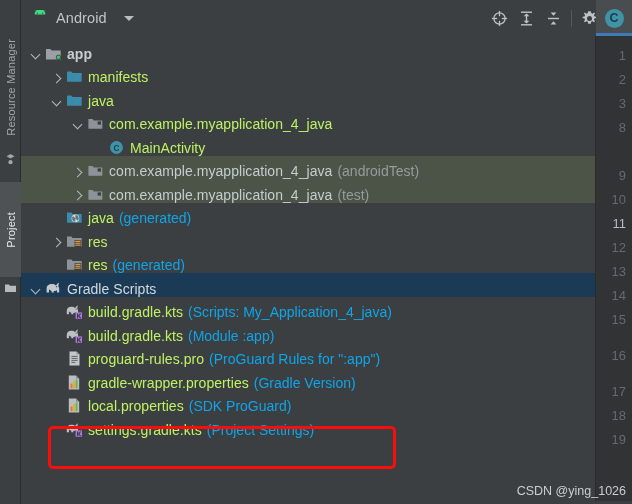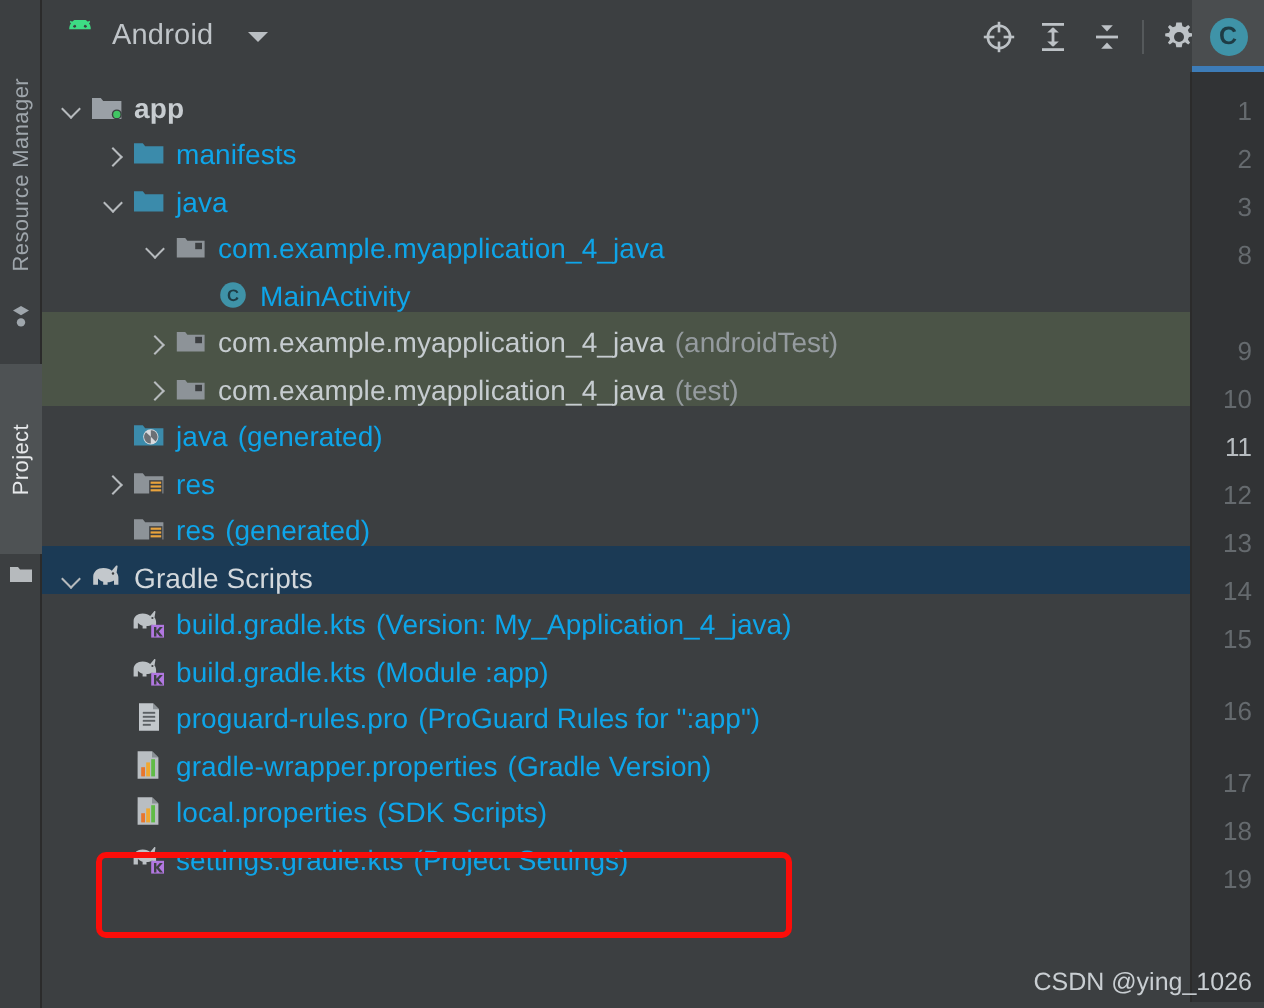--- a/index.html
+++ b/index.html
@@ -169,21 +169,21 @@
   }
   .row .icon {
     width: 17px; height: 17px;
     flex: 0 0 17px;
     margin-right: 5px;
     display: flex; align-items: center; justify-content: center;
   }
   .row .icon svg { display: block; }
   .row .label {
     font-size: 14px;
-    color: #0ea5e9;
+    color: #bef264;
     letter-spacing: .05px;
   }
   .row .label.bold { font-weight: bold; color: #c7ccd0; }
   .row .sub {
     font-size: 14px;
     color: #0ea5e9;
     margin-left: 5px;
   }
 
   .row.sel-blue { background: #1b3a55; }
@@ -498,21 +498,21 @@
             <span class="arrow"></span>
             <span class="icon">
               <svg width="17" height="17" viewBox="0 0 17 17">
                 <path d="M0.8 7.6 c0 -2.4 2.0 -3.9 4.5 -3.9 c1.8 0 2.9 0.45 3.8 1.25 l1.9 -2.2 c0.25 -0.35 0.8 -0.2 0.7 0.35 l-0.45 2.6 c0.55 0.7 0.8 1.5 0.8 2.3 l0 3.2 h-1.95 l0 -1.95 c-0.8 0.55 -1.8 0.8 -2.85 0.8 l0 1.15 h-1.95 l0 -1.35 c-1.0 -0.25 -1.8 -0.8 -2.35 -1.5 l0 2.85 h-2.15 z" fill="#bcc1c5"></path>
                 <circle cx="10.2" cy="6.0" r="0.55" fill="#3c3f41"></circle>
                 <path d="M9.6 9.4 h6.4 v6.4 h-6.4 z" fill="#b177e0"></path>
                 <path d="M11.0 10.5 h1.2 v1.9 l1.7 -1.9 h1.5 l-2.0 2.2 l2.1 2.6 h-1.6 l-1.7 -2.2 v2.2 h-1.2 z" fill="#3c3f41"></path>
               </svg>
             </span>
             <span class="label">build.gradle.kts</span>
-            <span class="sub">(Version: My_Application_4_java)</span>
+            <span class="sub">(Scripts: My_Application_4_java)</span>
           </div>
           <div class="row" style="padding-left: 29px;">
             <span class="arrow"></span>
             <span class="icon">
               <svg width="17" height="17" viewBox="0 0 17 17">
                 <path d="M0.8 7.6 c0 -2.4 2.0 -3.9 4.5 -3.9 c1.8 0 2.9 0.45 3.8 1.25 l1.9 -2.2 c0.25 -0.35 0.8 -0.2 0.7 0.35 l-0.45 2.6 c0.55 0.7 0.8 1.5 0.8 2.3 l0 3.2 h-1.95 l0 -1.95 c-0.8 0.55 -1.8 0.8 -2.85 0.8 l0 1.15 h-1.95 l0 -1.35 c-1.0 -0.25 -1.8 -0.8 -2.35 -1.5 l0 2.85 h-2.15 z" fill="#bcc1c5"></path>
                 <circle cx="10.2" cy="6.0" r="0.55" fill="#3c3f41"></circle>
                 <path d="M9.6 9.4 h6.4 v6.4 h-6.4 z" fill="#b177e0"></path>
                 <path d="M11.0 10.5 h1.2 v1.9 l1.7 -1.9 h1.5 l-2.0 2.2 l2.1 2.6 h-1.6 l-1.7 -2.2 v2.2 h-1.2 z" fill="#3c3f41"></path>
               </svg>
@@ -554,21 +554,21 @@
             <span class="icon">
               <svg width="17" height="17" viewBox="0 0 17 17">
                 <path d="M2.8 1.6 h7.2 l3.2 3.2 v10.6 h-10.4 z" fill="#b9bec2"></path>
                 <path d="M10.0 1.6 l3.2 3.2 h-3.2 z" fill="#8a9095"></path>
                 <rect x="4.6" y="9.6" width="1.9" height="4.6" fill="#e8762c"></rect>
                 <rect x="7.1" y="7.2" width="1.9" height="7.0" fill="#f0a830"></rect>
                 <rect x="9.6" y="5.6" width="1.9" height="8.6" fill="#5fbb46"></rect>
               </svg>
             </span>
             <span class="label">local.properties</span>
-            <span class="sub">(SDK Scripts)</span>
+            <span class="sub">(SDK ProGuard)</span>
           </div>
           <div class="row" style="padding-left: 29px;">
             <span class="arrow"></span>
             <span class="icon">
               <svg width="17" height="17" viewBox="0 0 17 17">
                 <path d="M0.8 7.6 c0 -2.4 2.0 -3.9 4.5 -3.9 c1.8 0 2.9 0.45 3.8 1.25 l1.9 -2.2 c0.25 -0.35 0.8 -0.2 0.7 0.35 l-0.45 2.6 c0.55 0.7 0.8 1.5 0.8 2.3 l0 3.2 h-1.95 l0 -1.95 c-0.8 0.55 -1.8 0.8 -2.85 0.8 l0 1.15 h-1.95 l0 -1.35 c-1.0 -0.25 -1.8 -0.8 -2.35 -1.5 l0 2.85 h-2.15 z" fill="#bcc1c5"></path>
                 <circle cx="10.2" cy="6.0" r="0.55" fill="#3c3f41"></circle>
                 <path d="M9.6 9.4 h6.4 v6.4 h-6.4 z" fill="#b177e0"></path>
                 <path d="M11.0 10.5 h1.2 v1.9 l1.7 -1.9 h1.5 l-2.0 2.2 l2.1 2.6 h-1.6 l-1.7 -2.2 v2.2 h-1.2 z" fill="#3c3f41"></path>
               </svg>

